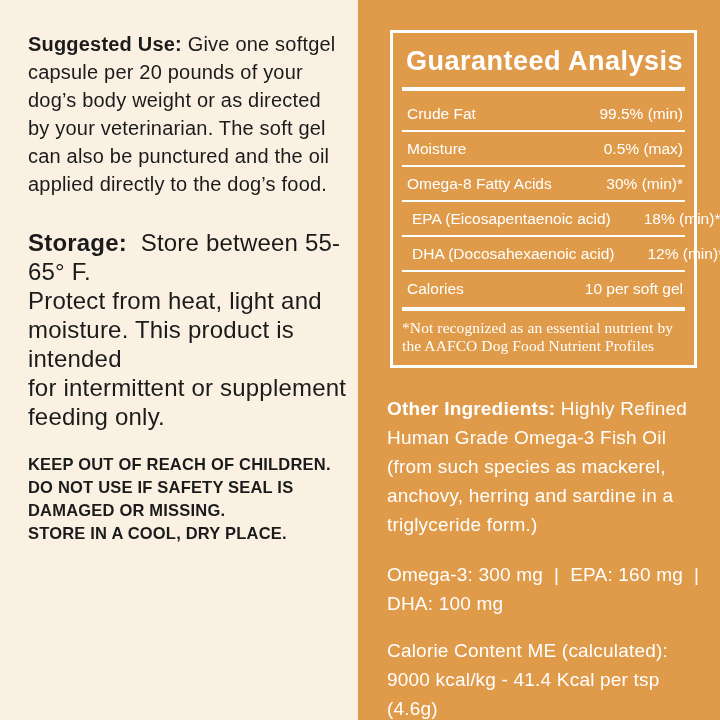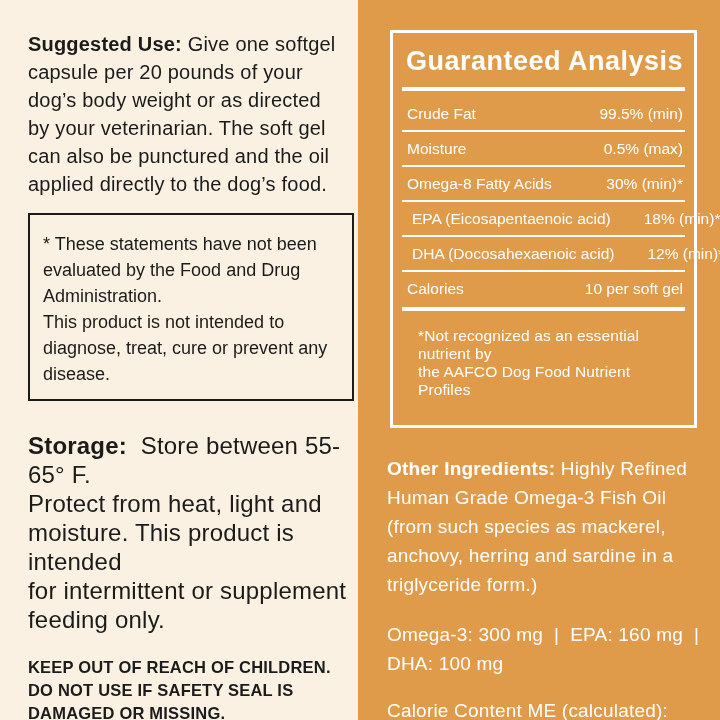--- a/index.html
+++ b/index.html
@@ -83,24 +83,25 @@
     align-items: center;
     height: 33px;
     font-size: 15.5px;
     padding: 0 2px 0 5px;
     white-space: nowrap;
     gap: 33px;
   }
   .ga-row + .ga-row { border-top: 2px solid #FFFFFF; }
   .ga-row.indent { padding-left: 10px; }
   .ga-footnote {
-    margin: 16px;
+    margin: 0;
     font-size: 15.5px;
     line-height: 18px;
     letter-spacing: 0.1px;
+    font-family: Liberation Serif, serif;
   }
   .para-right {
     margin: 0 8px 0 21px;
     font-size: 19px;
     line-height: 29px;
     letter-spacing: 0.2px;
   }
   .other-ing { margin-top: 26px; }
   .composition { margin-top: 21px; }
   .calorie { margin-top: 18px; }
@@ -109,28 +110,20 @@
 <body>
 
 <div class="panel-left">
   <p class="para-main pre"><span class="b">Suggested Use:</span><span class="pre"> Give one softgel
 capsule per 20 pounds of your
 dog’s body weight or as directed
 by your veterinarian. The soft gel
 can also be punctured and the oil
 applied directly to the dog’s food.</span></p>
 
-  <div class="disclaimer-box">
-    <span class="pre">* These statements have not been
-evaluated by the Food and Drug
-Administration.
-This product is not intended to
-diagnose, treat, cure or prevent any
-disease.</span>
-  </div>
 
   <p class="storage-para pre"><span class="b">Storage:</span><span class="pre"> &nbsp;Store between 55-65° F.
 Protect from heat, light and
 moisture. This product is intended
 for intermittent or supplement
 feeding only.</span></p>
 
   <p class="warnings-para pre">KEEP OUT OF REACH OF CHILDREN.
 DO NOT USE IF SAFETY SEAL IS
 DAMAGED OR MISSING.

